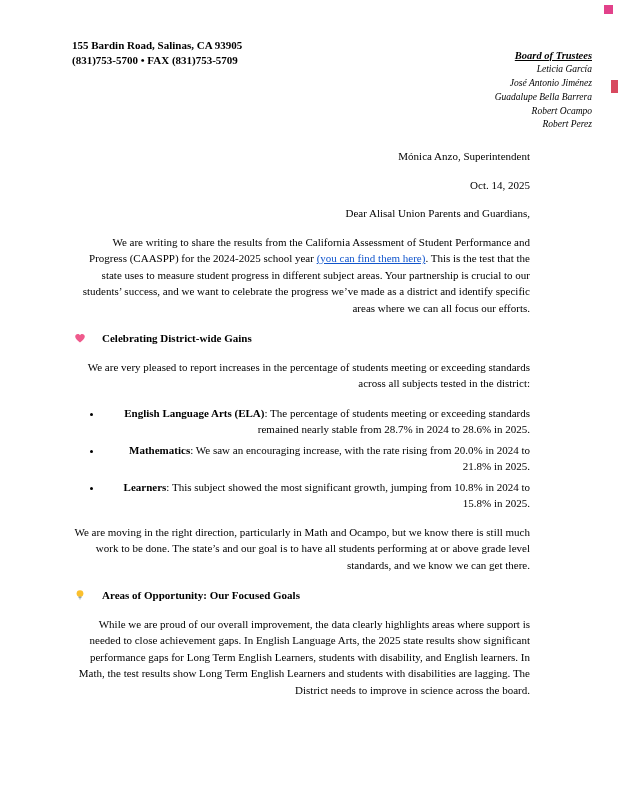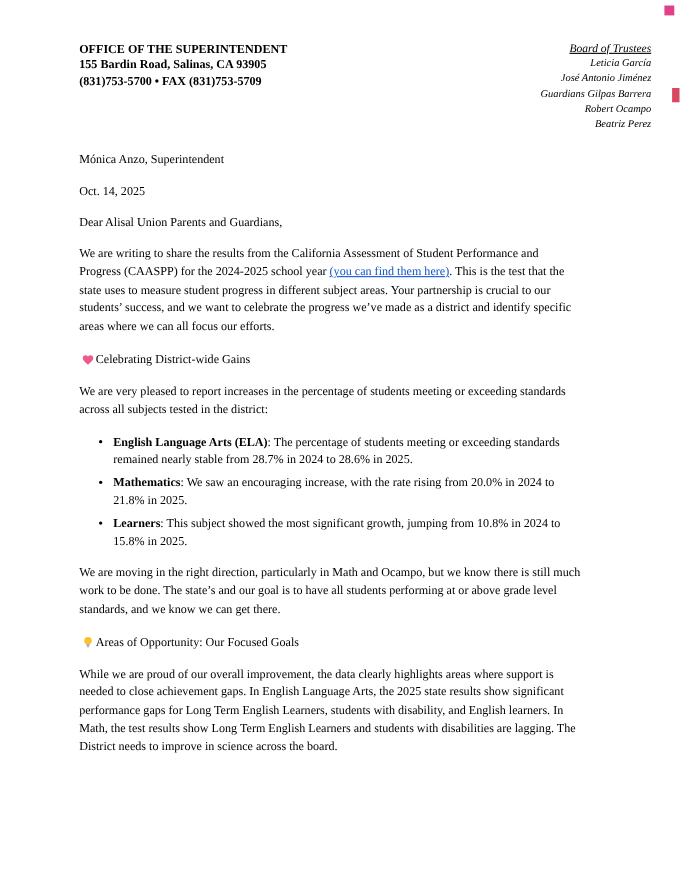--- a/index.html
+++ b/index.html
@@ -11,58 +11,57 @@
   .marker { position:absolute; }
   .marker-top { top:5px; right:5px; width:9px; height:9px; background:#e2418a; }
   .marker-side { top:80px; right:0; width:7px; height:13px; background:#d8495f; }
 
   .letterhead { display:flex; align-items:flex-start; padding:36px 26px 0 62px; }
   .logo { flex:0 0 auto; width:206px; }
   .office { margin-left:10px; width:190px; padding-top:2px; }
   .office-title { font-weight:bold; font-size:11px; line-height:1.3; }
   .office-line  { font-weight:bold; font-size:11px; line-height:1.35; }
   .board { margin-left:auto; text-align:right; font-style:italic; line-height:1.45; padding-top:1px; }
-  .board-title { font-weight:normal; font-size:10.5px; text-decoration:underline; }
+  .board-title { font-weight:bold; font-size:10.5px; text-decoration:underline;margin-top:11px; }
   .board-member { font-size:9.5px; }
 
-  .letter-body { padding:16px 88px 0 72px; font-size:11px; line-height:1.5; }
+  .letter-body { padding:16px 88px 0 72px; font-size:11px; line-height:1.5;text-align:right; }
   .letter-body p { margin-bottom:12px; }
   .link { color:#1155cc; text-decoration:underline; cursor:pointer; }
 
-  .section-heading { display:flex; align-items:center; gap:1px; margin:14px 0 12px 2px; }
+  .section-heading { display:flex; align-items:center; gap:16px; margin:14px 0 12px 2px;font-weight:bold; }
   .section-heading .icon { flex:0 0 auto; }
 
   ul.points { margin:13px 0 12px 0; padding-left:31px; }
   ul.points li { margin-bottom:4px; }
   .b { font-weight:bold; }
 </style>
 </head>
 <body>
 
 <div class="page">
 
   <div class="marker marker-top"></div>
   <div class="marker marker-side"></div>
 
   <header class="letterhead">
 
 
     <div class="office">
-      <div class="office-title">OFFICE OF THE SUPERINTENDENT</div>
       <div class="office-line">155 Bardin Road, Salinas, CA 93905</div>
       <div class="office-line">(831)753-5700 • FAX (831)753-5709</div>
     </div>
 
     <div class="board">
       <div class="board-title">Board of Trustees</div>
       <div class="board-member">Leticia García</div>
       <div class="board-member">José Antonio Jiménez</div>
-      <div class="board-member">Guardians Gilpas Barrera</div>
+      <div class="board-member">Guadalupe Bella Barrera</div>
       <div class="board-member">Robert Ocampo</div>
-      <div class="board-member">Beatriz Perez</div>
+      <div class="board-member">Robert Perez</div>
     </div>
 
   </header>
 
   <main class="letter-body">
 
     <p>Mónica Anzo, Superintendent</p>
 
     <p>Oct. 14, 2025</p>
 

